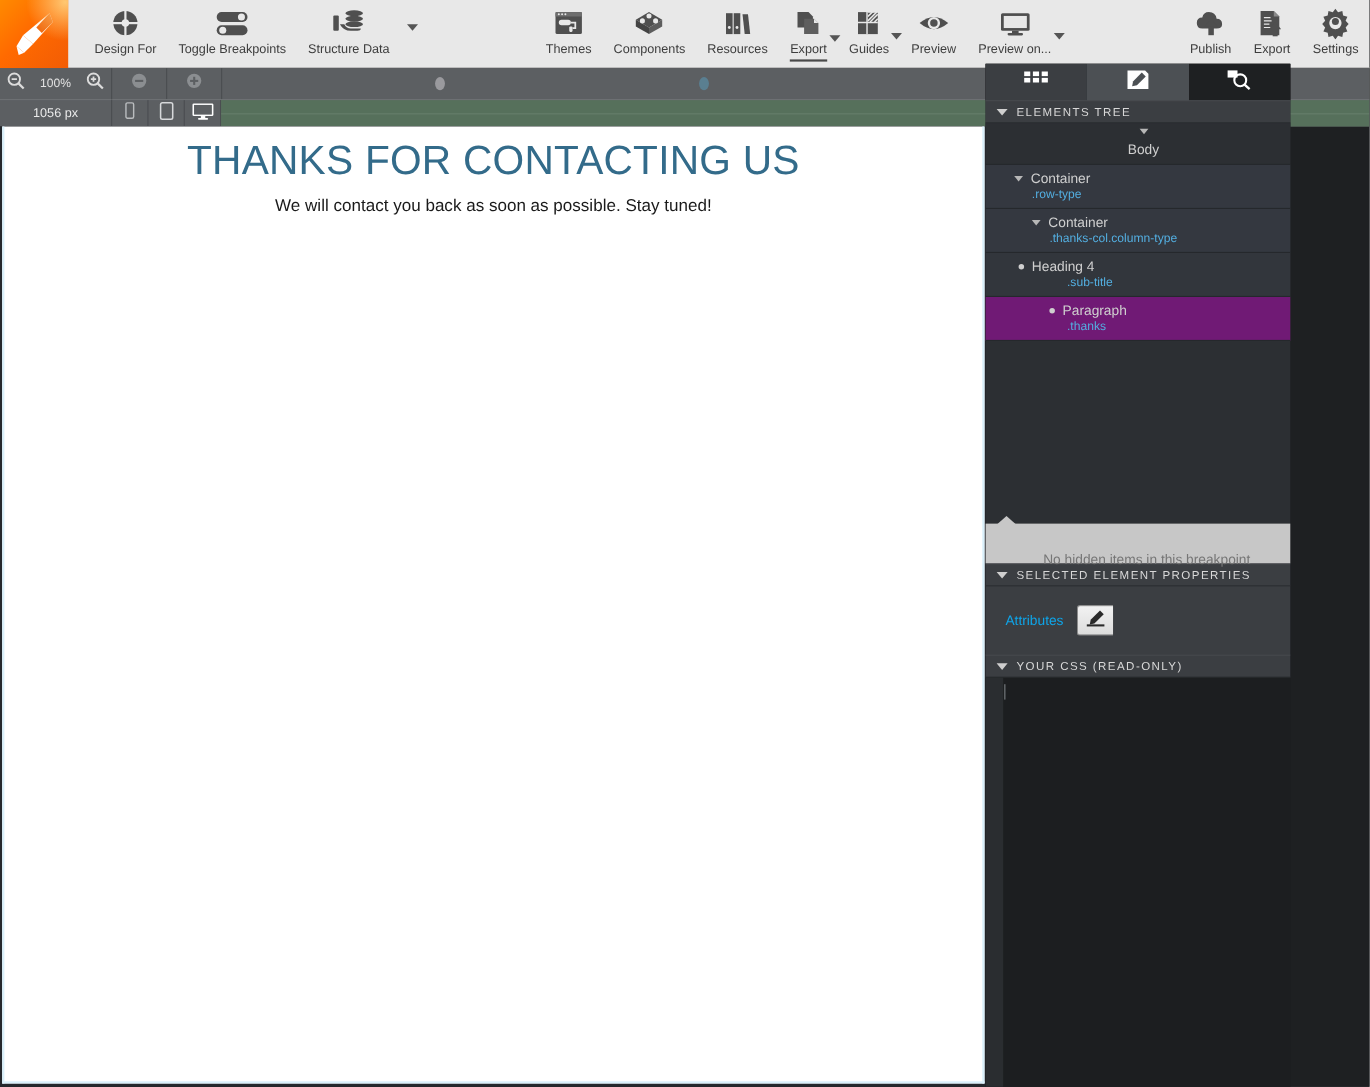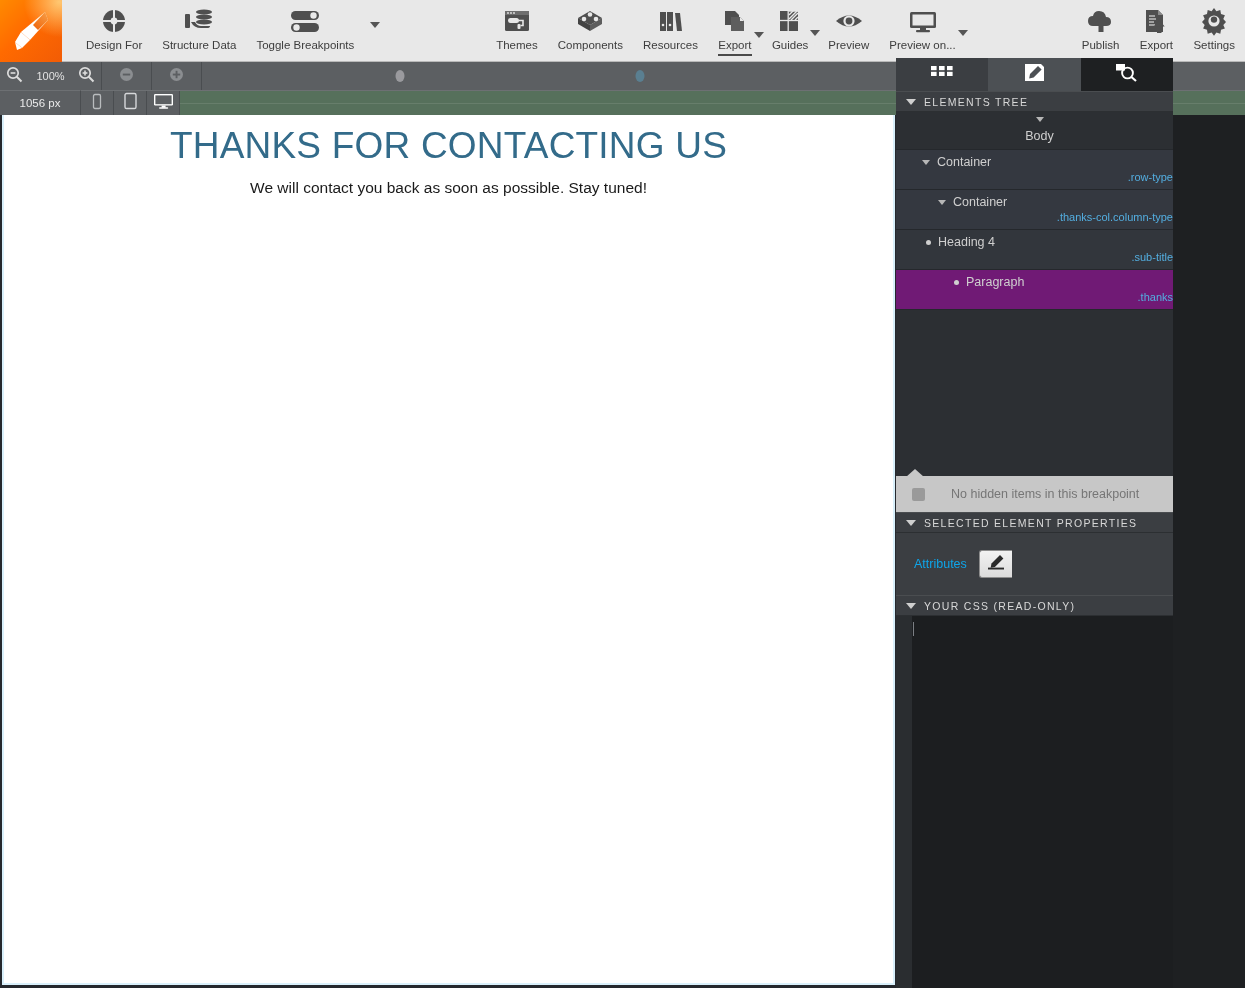--- a/index.html
+++ b/index.html
@@ -82,21 +82,21 @@
     position: absolute; top: 50%; transform: translate(-50%, -50%);
     width: 9px; height: 12px; border-radius: 50%;
   }
 
   
   .bar3 {
     position: absolute; left: 0; top: 90px; width: 1245px; height: 25px;
     background: #5c5f62; display: flex; align-items: stretch;
   }
   .pxlabel {
-    width: 81px; display: flex; align-items: center; justify-content: center;
+    width: 102px; display: flex; align-items: center; justify-content: center;
     font-size: 11.5px; color: #eaeaea;
     border-right: 1px solid #4a4d50; border-top: 1px solid #6d7073;
   }
   .devbtns { display: flex; border-top: 1px solid #6d7073; }
   .devbtn {
     width: 33px; display: flex; align-items: center; justify-content: center;
     border-right: 1px solid #4a4d50;
   }
   .ruler {
     flex: 1; background: #56705b;
@@ -128,21 +128,20 @@
   }
   .page-p {
     text-align: center; margin-top: 12px;
     font-size: 15.5px; color: #1a1a1a;
   }
 
   
   .rpanel {
     position: absolute; left: 896px; top: 58px; width: 277px; height: 930px;
     background: #1e2022;
-    text-align: right;
   }
   .rtabs { display: flex; height: 33px; background: #1e2022; }
   .rtab {
     height: 33px; display: flex; align-items: center; justify-content: center;
   }
   .rtab.t1 { width: 116px; background: #3b3e42; }
   .rtab.t2 { width: 117px; background: #3b3e42; }
   .rtab.t3 { width: 116px; background: #1e2022; }
   .rtab.sel { background: #4c5054; }
 
@@ -182,20 +181,21 @@
   .bullet {
     width: 5px; height: 5px; border-radius: 50%; background: #cfcfcf;
     display: inline-block;
   }
   .tree-blank { background: #2c2f33; }
 
   .hidden-bar {
     background: #c7c7c7; height: 36px;
     display: flex; align-items: center; gap: 26px; padding-left: 16px;
     position: relative;
+    flex-direction: column;
   }
   .hidden-bar .chk {
     width: 13px; height: 13px; background: #9a9a9a; border-radius: 2px;
   }
   .hidden-bar .txt { font-size: 12.5px; color: #767676; }
   .notch {
     position: absolute; left: 10px; top: -7px;
     width: 0; height: 0;
     border-left: 9px solid transparent; border-right: 9px solid transparent;
     border-bottom: 8px solid #c7c7c7;
@@ -258,41 +258,41 @@
             <circle cx="15" cy="15" r="3.4" fill="#e8e8e8"></circle>
             <rect x="14" y="0.5" width="2" height="29" fill="#e8e8e8"></rect>
             <rect x="0.5" y="14" width="29" height="2" fill="#e8e8e8"></rect>
           </svg>
         </span>
         <span class="lb">Design For</span>
       </div>
 
       <div class="tbitem">
         <span class="ic">
+          <svg class="ti" width="36" height="30" viewBox="0 0 36 30">
+            <rect x="4" y="5" width="28" height="9" rx="4.5" fill="#4f4f4f"></rect>
+            <circle cx="26.5" cy="9.5" r="3.2" fill="#e8e8e8"></circle>
+            <rect x="4" y="17" width="28" height="9" rx="4.5" fill="#4f4f4f"></rect>
+            <circle cx="9.5" cy="21.5" r="3.2" fill="#e8e8e8"></circle>
+          </svg>
+        </span>
+        <span class="lb">Toggle Breakpoints</span>
+      </div>
+
+      <div class="tbitem">
+        <span class="ic">
           <svg class="ti" width="32" height="30" viewBox="0 0 32 30">
             <rect x="2" y="8" width="5" height="14" rx="1" fill="#4f4f4f"></rect>
             <ellipse cx="21" cy="6" rx="8" ry="2.6" fill="#4f4f4f"></ellipse>
             <ellipse cx="21" cy="11" rx="8" ry="2.6" fill="#4f4f4f"></ellipse>
             <ellipse cx="21" cy="16" rx="8" ry="2.6" fill="#4f4f4f"></ellipse>
             <path d="M8 16 q3 6 10 6 h6 q3 0 3 -2 h-9 q-4 0 -6 -4 z" fill="#4f4f4f"></path>
           </svg>
         </span>
         <span class="lb">Structure Data</span>
-      </div>
-
-      <div class="tbitem">
-        <span class="ic">
-          <svg class="ti" width="36" height="30" viewBox="0 0 36 30">
-            <rect x="4" y="5" width="28" height="9" rx="4.5" fill="#4f4f4f"></rect>
-            <circle cx="26.5" cy="9.5" r="3.2" fill="#e8e8e8"></circle>
-            <rect x="4" y="17" width="28" height="9" rx="4.5" fill="#4f4f4f"></rect>
-            <circle cx="9.5" cy="21.5" r="3.2" fill="#e8e8e8"></circle>
-          </svg>
-        </span>
-        <span class="lb">Toggle Breakpoints</span>
       </div>
 
       <span class="tb-caret standalone"></span>
 
       <div class="tb-spacer"></div>
 
       <div class="tbitem">
         <span class="ic">
           <svg class="ti" width="30" height="30" viewBox="0 0 30 30">
             <rect x="3" y="5" width="24" height="20" rx="1.5" fill="#4f4f4f"></rect>

